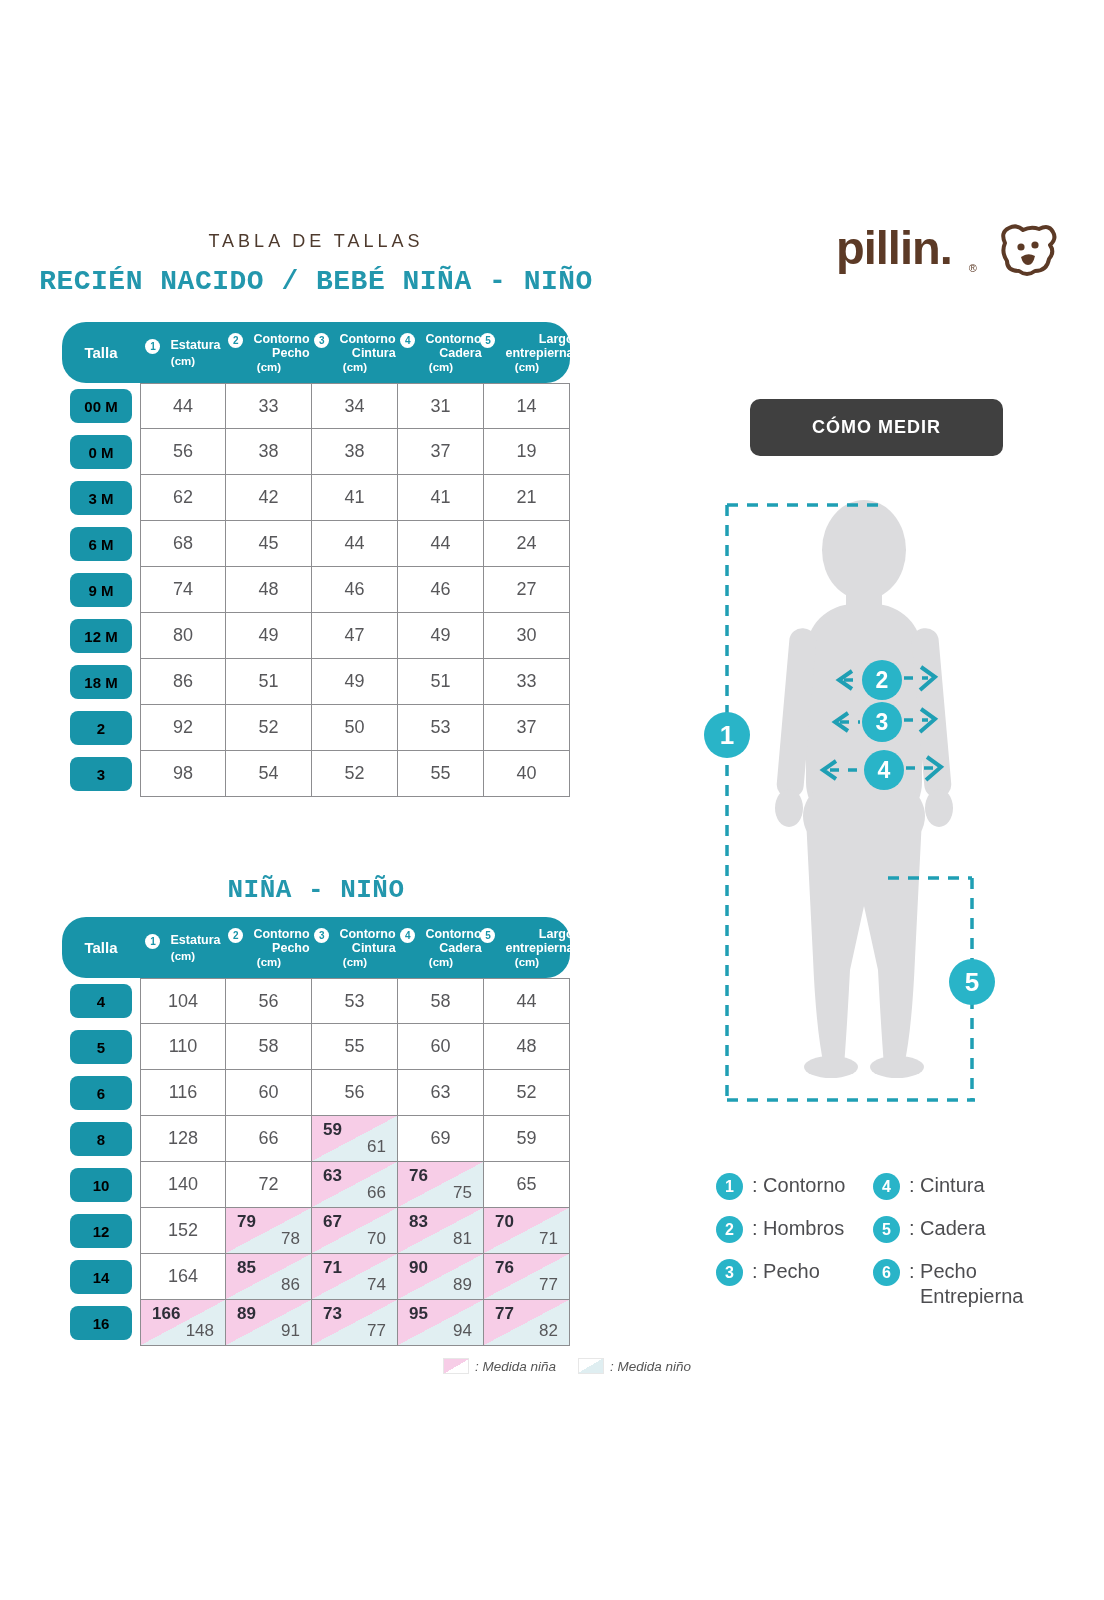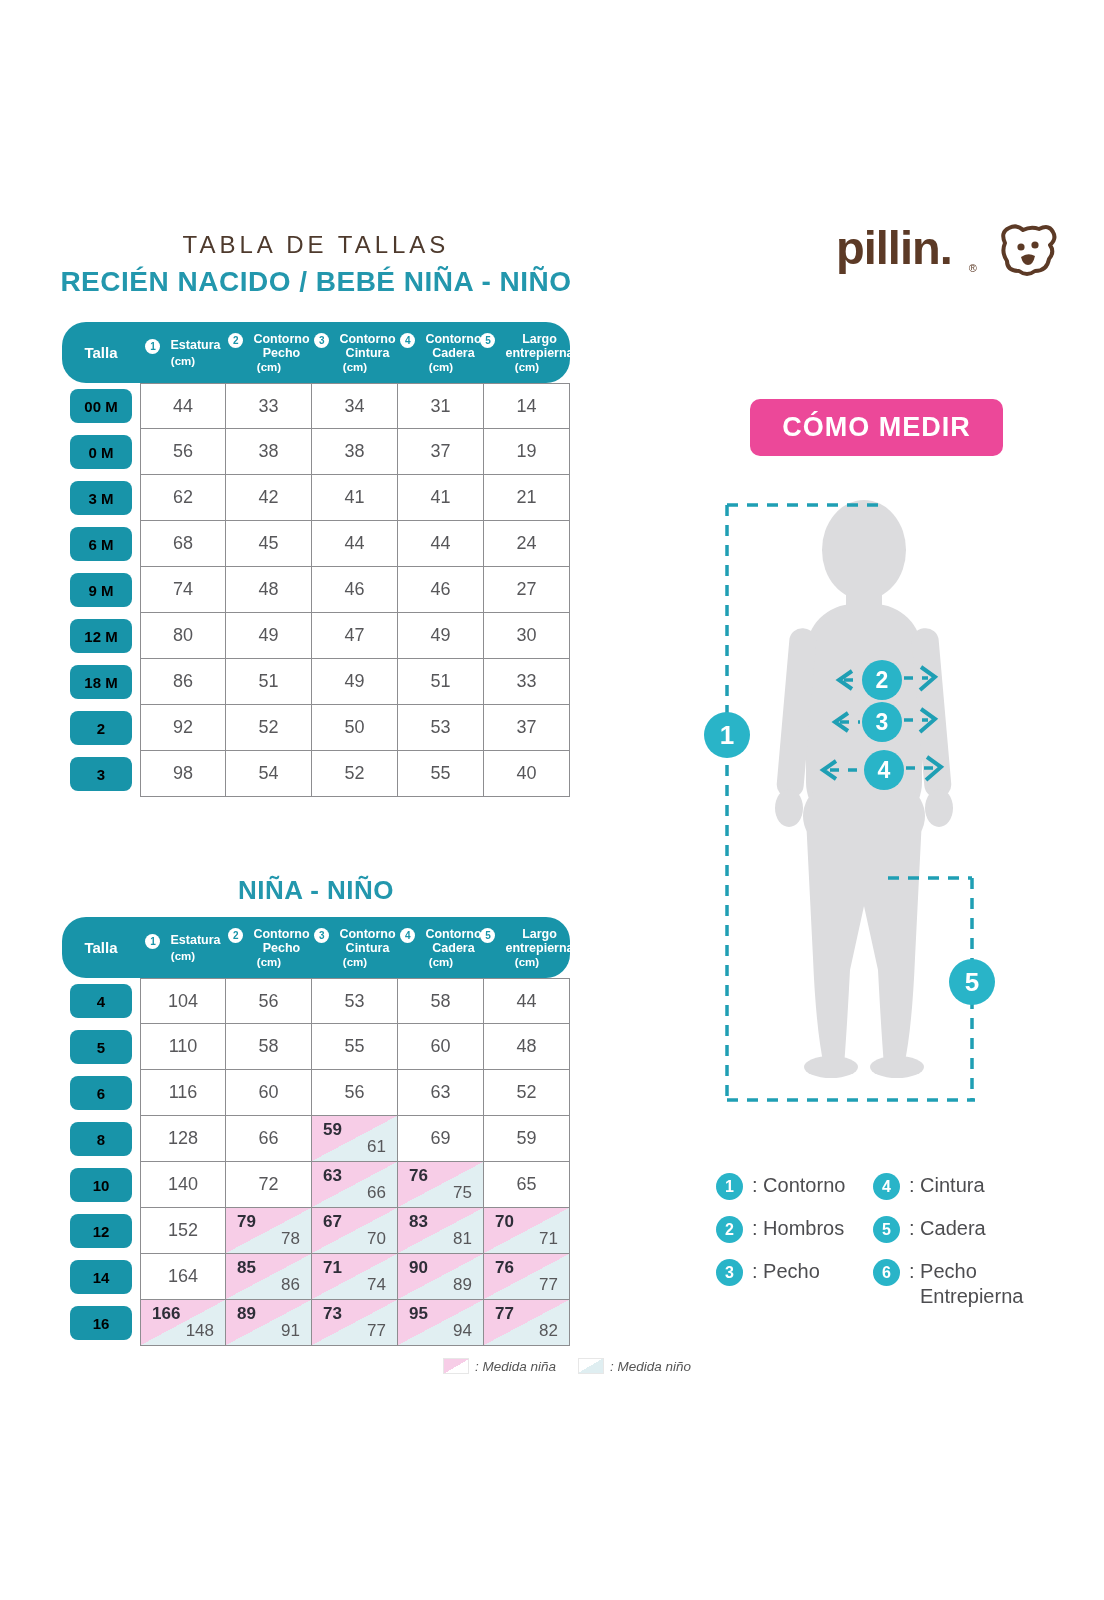--- a/index.html
+++ b/index.html
@@ -3,25 +3,25 @@
 <meta charset="utf-8">
 <style>
   html,body { margin:0; padding:0; background:#ffffff; }
   .page {
     position:relative; width:1104px; height:1600px; background:#ffffff;
     font-family:"Liberation Sans", sans-serif; overflow:hidden;
   }
   
   .sec-heading {
     position:absolute; left:62px; width:508px; text-align:center;
-    font-size:24px; letter-spacing:4px; color:#4e3a2d; font-weight:500;
+    font-size:18px; letter-spacing:4px; color:#4e3a2d; font-weight:500;
   }
   .sec-subheading {
     position:absolute; left:32px; width:568px; text-align:center;
-    font-weight:bold; color:#2397ad; letter-spacing:0.5px;
+    font-weight:bold; color:#2397ad; letter-spacing:0.5px;font-family:Liberation Mono, monospace;
   }
   #heading1 { top:231px; }
   #subheading1 { top:266px; font-size:28px; }
   #heading2 { top:844px; }
   #subheading2 { top:875px; font-size:26px; }
 
   
   .size-table { position:absolute; left:62px; width:508px; }
   #table1 { top:322px; }
   #table2 { top:917px; }
@@ -31,21 +31,21 @@
   }
   .th { display:flex; flex-direction:column; align-items:center; justify-content:center; }
   .th-talla { width:78px; font-weight:bold; font-size:15px; }
   .th-col { width:86px; }
   .th-top { display:flex; align-items:flex-start; }
   .circle-num {
     width:15px; height:15px; border-radius:50%; background:#fff; color:#1894a9;
     font-size:10px; font-weight:bold; display:flex; align-items:center; justify-content:center;
     margin-right:3px; margin-top:1px; flex:0 0 15px;
   }
-  .th-lines { display:flex; flex-direction:column; text-align:center; font-weight:bold; font-size:12.5px; line-height:1.15;padding-left:7px; }
+  .th-lines { display:flex; flex-direction:column; text-align:right; font-weight:bold; font-size:12.5px; line-height:1.15;padding-left:7px; }
   .th-unit { font-size:11.5px; margin-top:1px; font-weight:bold; }
 
   .trow { display:flex; height:46px; }
   .talla-cell { width:78px; display:flex; align-items:center; justify-content:center; }
   .badge {
     background:#1894a9; color:#000000; font-weight:bold; font-size:15px;
     border-radius:8px; width:62px; height:34px;
     display:flex; align-items:center; justify-content:center;
   }
   .tcell {
@@ -71,23 +71,23 @@
   .swatch.nino { background:linear-gradient(to bottom right, #ffffff 48%, #dfeef1 48%); }
 
   
   #logo { position:absolute; left:836px; top:222px; display:flex; align-items:flex-start;gap:16px; }
   .brand { font-size:47px; font-weight:bold; color:#5c3a26; line-height:1.1; letter-spacing:-1px; }
   .reg { font-size:11px; color:#5c3a26; align-self:flex-end; margin:0 4px 6px 1px; }
 
   
   #como-medir-btn {
     position:absolute; left:750px; top:399px; width:253px; height:57px;
-    background:#ec4899; color:#fff; border:none; border-radius:10px;
+    background:#404040; color:#fff; border:none; border-radius:10px;
     font-family:"Liberation Sans", sans-serif;
-    font-size:27px; font-weight:bold; letter-spacing:1px;
+    font-size:18px; font-weight:bold; letter-spacing:1px;
     display:flex; align-items:center; justify-content:center; cursor:pointer;
   }
 
   
   #figure { position:absolute; left:690px; top:488px; }
 
   
   #measure-legend { position:absolute; left:716px; top:1173px; display:flex; gap:26px; }
   .ml-col { display:flex; flex-direction:column; gap:16px; width:131px; }
   .ml-item { display:flex; align-items:flex-start; gap:9px; font-size:20px; color:#4d4d50; line-height:1.25; }

